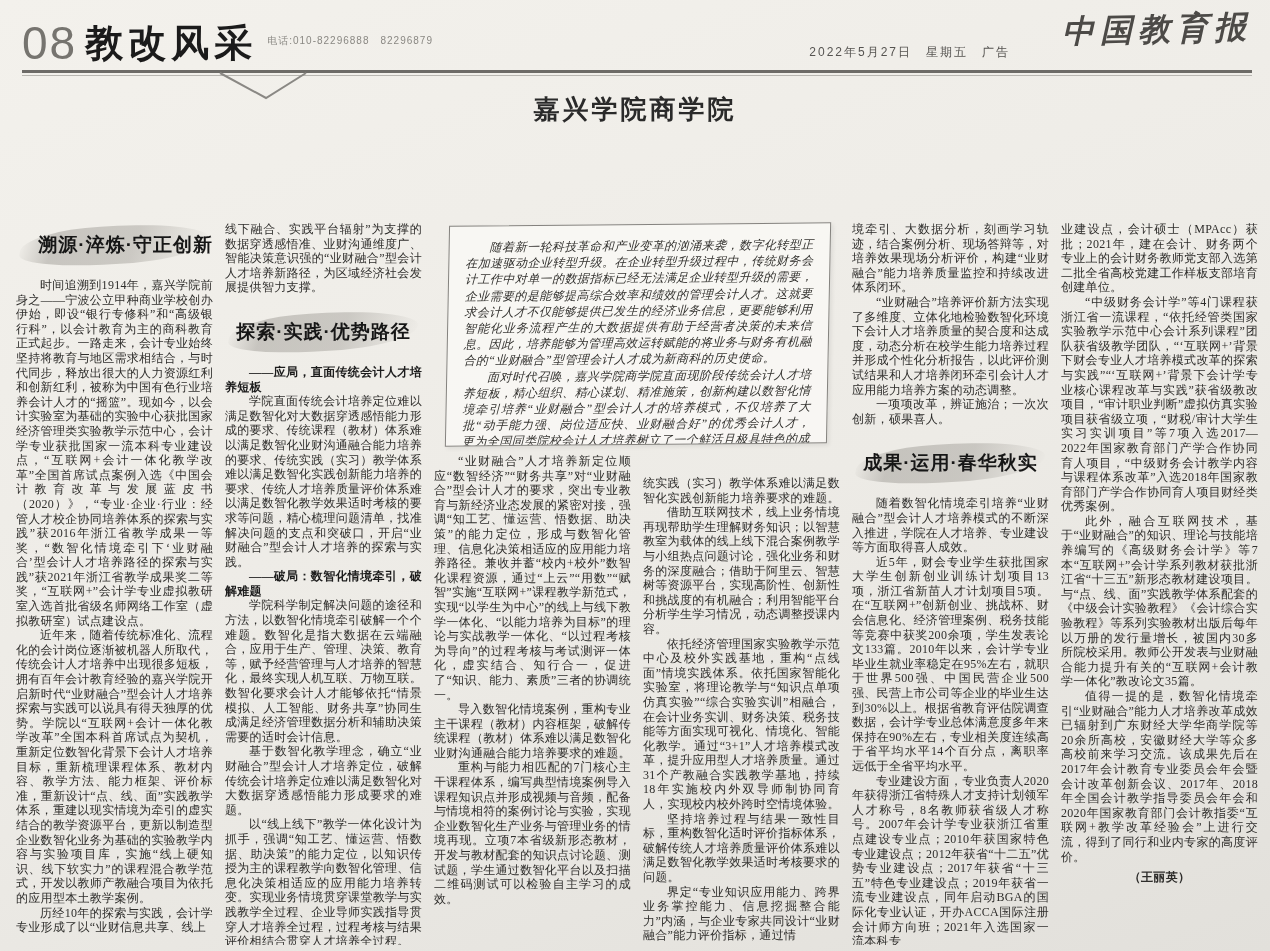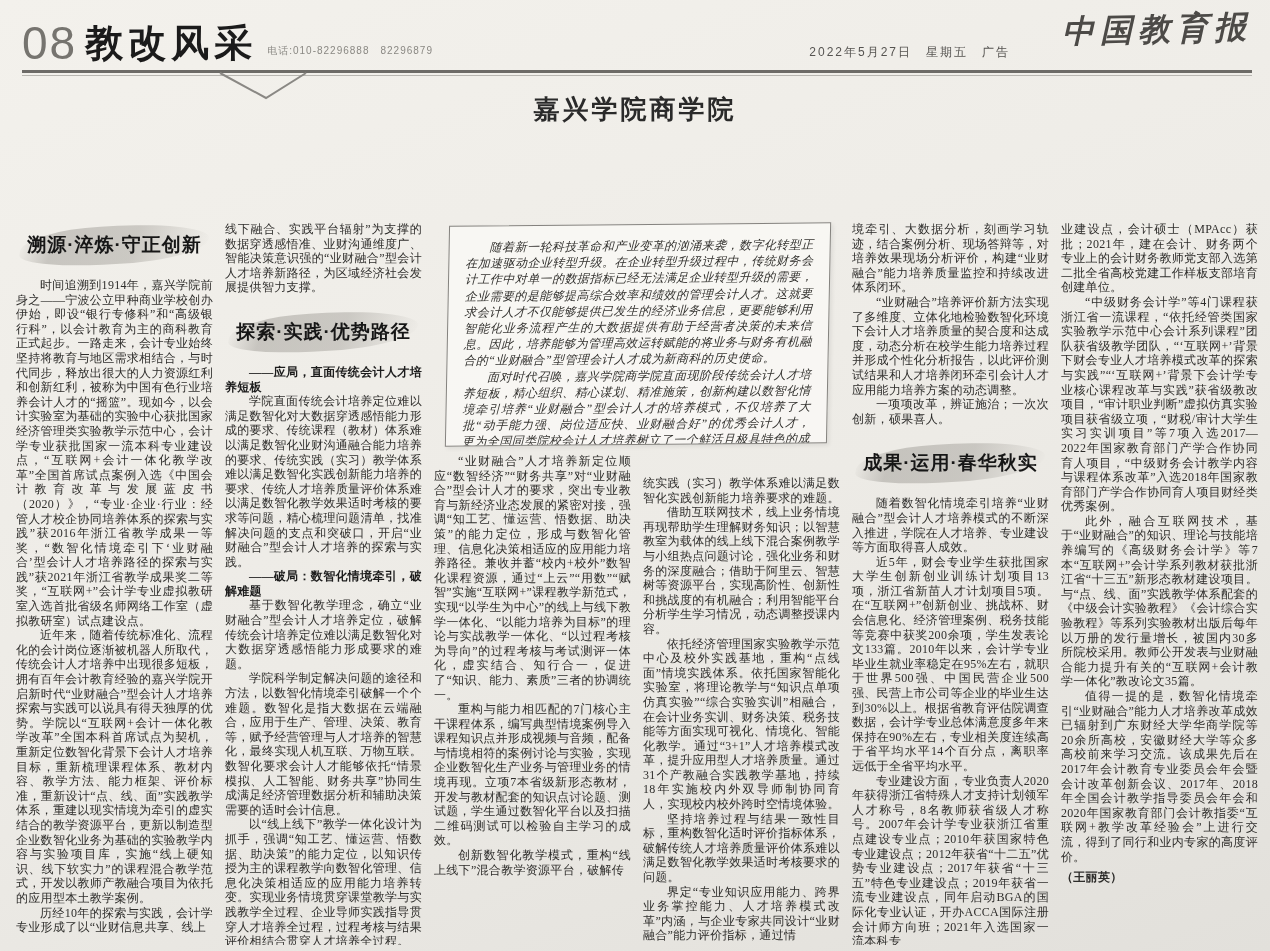--- a/index.html
+++ b/index.html
@@ -19,21 +19,21 @@
   .page-num{
     font-family:"Liberation Sans",sans-serif;
     font-size:46px;line-height:42px;color:#76746f;font-weight:400;letter-spacing:2px;
   }
   .section-name{
     font-family:"Liberation Sans",sans-serif;
     font-size:38px;line-height:42px;color:#1b1b1b;font-weight:900;letter-spacing:5px;margin-left:8px;
   }
   .mh-phone{
     font-family:"Liberation Sans",sans-serif;
-    font-size:10px;color:#8a8883;margin:0 0 6px 10px;letter-spacing:1px;
+    font-size:10px;color:#8a8883;margin:0 0 16px 10px;letter-spacing:1px;
   }
   .mh-right{position:absolute;right:18px;top:8px;text-align:right;}
   .brand{
     font-size:32px;font-weight:700;font-style:italic;color:#4c4a47;
     letter-spacing:6px;transform:rotate(-1.5deg);display:inline-block;
   }
   .dateline{
     position:absolute;right:260px;top:44px;white-space:nowrap;
     font-family:"Liberation Sans",sans-serif;
     font-size:12px;color:#555350;letter-spacing:2px;
@@ -66,35 +66,35 @@
     position:relative;text-align:center;font-size:19px;font-weight:800;
     color:#161616;letter-spacing:1px;margin:16px 0 12px;padding:8px 0;z-index:1;
     font-family:"Liberation Sans",sans-serif;
   }
   .col-heading .brush{
     position:absolute;left:2%;right:2%;top:2px;bottom:2px;z-index:-1;
     background:linear-gradient(100deg, rgba(150,147,141,0) 0%, rgba(150,147,141,.45) 18%, rgba(166,163,157,.5) 60%, rgba(150,147,141,0) 100%);
     border-radius:45% 55% 50% 50%/60% 50% 60% 40%;
     transform:rotate(-3deg) skewX(-12deg);
   }
-  .col-heading.first{margin-top:2px;}
+  .col-heading.first{margin-top:2px;text-align:right;}
   
   #quote-box{
     position:absolute;left:447px;top:224px;width:382px;height:221px;
     border:1.5px solid #84827e;background:rgba(249,248,244,.85);
     transform:skewX(-1.6deg) rotate(-0.5deg);
     box-shadow:2px 2px 4px rgba(0,0,0,.08);
     box-sizing:border-box;padding:13px 16px;
     overflow:hidden;
   }
   #quote-box p{
     margin:0;font-size:12px;line-height:16.2px;letter-spacing:0.4px;
     font-style:italic;color:#33322f;text-align:justify;text-indent:2em;
   }
-  .byline{text-align:left;font-weight:700;margin-top:6px !important;}
+  .byline{text-align:center;font-weight:700;margin-top:6px !important;}
 </style>
 </head>
 <body>
 
 <div id="page">
 
   <div id="masthead">
     <div class="mh-left">
       <span class="page-num">08</span>
       <span class="section-name">教改风采</span>
@@ -127,42 +127,42 @@
 
   <div class="col" id="col2">
     <p>线下融合、实践平台辐射”为支撑的数据穿透感悟准、业财沟通维度广、智能决策意识强的“业财融合”型会计人才培养新路径，为区域经济社会发展提供智力支撑。</p>
     <div class="col-heading">
       <span class="brush"></span>
       <span>探索·实践·优势路径</span>
     </div>
     <p class="sub">——应局，直面传统会计人才培养短板</p>
     <p class="ind">学院直面传统会计培养定位难以满足数智化对大数据穿透感悟能力形成的要求、传统课程（教材）体系难以满足数智化业财沟通融合能力培养的要求、传统实践（实习）教学体系难以满足数智化实践创新能力培养的要求、传统人才培养质量评价体系难以满足数智化教学效果适时考核的要求等问题，精心梳理问题清单，找准解决问题的支点和突破口，开启“业财融合”型会计人才培养的探索与实践。</p>
     <p class="sub">——破局：数智化情境牵引，破解难题</p>
+    <p class="ind">学院科学制定解决问题的途径和方法，以数智化情境牵引破解一个个难题。数智化是指大数据在云端融合，应用于生产、管理、决策、教育等，赋予经营管理与人才培养的智慧化，最终实现人机互联、万物互联。数智化要求会计人才能够依托“情景模拟、人工智能、财务共享”协同生成满足经济管理数据分析和辅助决策需要的适时会计信息。</p>
     <p class="ind">基于数智化教学理念，确立“业财融合”型会计人才培养定位，破解传统会计培养定位难以满足数智化对大数据穿透感悟能力形成要求的难题。</p>
-    <p class="ind">学院科学制定解决问题的途径和方法，以数智化情境牵引破解一个个难题。数智化是指大数据在云端融合，应用于生产、管理、决策、教育等，赋予经营管理与人才培养的智慧化，最终实现人机互联、万物互联。数智化要求会计人才能够依托“情景模拟、人工智能、财务共享”协同生成满足经济管理数据分析和辅助决策需要的适时会计信息。</p>
     <p class="ind">以“线上线下”教学一体化设计为抓手，强调“知工艺、懂运营、悟数据、助决策”的能力定位，以知识传授为主的课程教学向数智化管理、信息化决策相适应的应用能力培养转变。实现业务情境贯穿课堂教学与实践教学全过程、企业导师实践指导贯穿人才培养全过程，过程考核与结果评价相结合贯穿人才培养全过程。</p>
   </div>
 
   <div id="quote-box">
     <p>随着新一轮科技革命和产业变革的汹涌来袭，数字化转型正在加速驱动企业转型升级。在企业转型升级过程中，传统财务会计工作中对单一的数据指标已经无法满足企业转型升级的需要，企业需要的是能够提高综合效率和绩效的管理会计人才。这就要求会计人才不仅能够提供已发生的经济业务信息，更要能够利用智能化业务流程产生的大数据提供有助于经营者决策的未来信息。因此，培养能够为管理高效运转赋能的将业务与财务有机融合的“业财融合”型管理会计人才成为新商科的历史使命。</p>
     <p>面对时代召唤，嘉兴学院商学院直面现阶段传统会计人才培养短板，精心组织、精心谋划、精准施策，创新构建以数智化情境牵引培养“业财融合”型会计人才的培养模式，不仅培养了大批“动手能力强、岗位适应快、业财融合好”的优秀会计人才，更为全国同类院校会计人才培养树立了一个鲜活且极具特色的成功范例。</p>
   </div>
 
   <div class="col" id="col3">
     <p class="ind">“业财融合”人才培养新定位顺应“数智经济”“财务共享”对“业财融合”型会计人才的要求，突出专业教育与新经济业态发展的紧密对接，强调“知工艺、懂运营、悟数据、助决策”的能力定位，形成与数智化管理、信息化决策相适应的应用能力培养路径。兼收并蓄“校内+校外”数智化课程资源，通过“上云”“用数”“赋智”实施“互联网+”课程教学新范式，实现“以学生为中心”的线上与线下教学一体化、“以能力培养为目标”的理论与实战教学一体化、“以过程考核为导向”的过程考核与考试测评一体化，虚实结合、知行合一，促进了“知识、能力、素质”三者的协调统一。</p>
+    <p class="ind">导入数智化情境案例，重构专业主干课程（教材）内容框架，破解传统课程（教材）体系难以满足数智化业财沟通融合能力培养要求的难题。</p>
     <p class="ind">重构与能力相匹配的7门核心主干课程体系，编写典型情境案例导入课程知识点并形成视频与音频，配备与情境相符的案例讨论与实验，实现企业数智化生产业务与管理业务的情境再现。立项7本省级新形态教材，开发与教材配套的知识点讨论题、测试题，学生通过数智化平台以及扫描二维码测试可以检验自主学习的成效。</p>
-    <p class="ind">创新数智化教学模式，重构“线上线下”混合教学资源平台，破解传</p>
   </div>
 
   <div class="col" id="col4">
     <p>统实践（实习）教学体系难以满足数智化实践创新能力培养要求的难题。</p>
     <p class="ind">借助互联网技术，线上业务情境再现帮助学生理解财务知识；以智慧教室为载体的线上线下混合案例教学与小组热点问题讨论，强化业务和财务的深度融合；借助于阿里云、智慧树等资源平台，实现高阶性、创新性和挑战度的有机融合；利用智能平台分析学生学习情况，动态调整授课内容。</p>
     <p class="ind">依托经济管理国家实验教学示范中心及校外实践基地，重构“点线面”情境实践体系。依托国家智能化实验室，将理论教学与“知识点单项仿真实验”“综合实验实训”相融合，在会计业务实训、财务决策、税务技能等方面实现可视化、情境化、智能化教学。通过“3+1”人才培养模式改革，提升应用型人才培养质量。通过31个产教融合实践教学基地，持续18年实施校内外双导师制协同育人，实现校内校外跨时空情境体验。</p>
     <p class="ind">坚持培养过程与结果一致性目标，重构数智化适时评价指标体系，破解传统人才培养质量评价体系难以满足数智化教学效果适时考核要求的问题。</p>
-    <p class="ind">界定“专业知识应用能力、跨界业务掌控能力、人才培养模式改革”内涵，与企业专家共同设计“业财融合”能力评价指标，通过情</p>
+    <p class="ind">界定“专业知识应用能力、跨界业务掌控能力、信息挖掘整合能力”内涵，与企业专家共同设计“业财融合”能力评价指标，通过情</p>
   </div>
 
   <div class="col" id="col5">
     <p>境牵引、大数据分析，刻画学习轨迹，结合案例分析、现场答辩等，对培养效果现场分析评价，构建“业财融合”能力培养质量监控和持续改进体系闭环。</p>
     <p class="ind">“业财融合”培养评价新方法实现了多维度、立体化地检验数智化环境下会计人才培养质量的契合度和达成度，动态分析在校学生能力培养过程并形成个性化分析报告，以此评价测试结果和人才培养闭环牵引会计人才应用能力培养方案的动态调整。</p>
     <p class="ind">一项项改革，辨证施治；一次次创新，硕果喜人。</p>
     <div class="col-heading">
       <span class="brush"></span>
       <span>成果·运用·春华秋实</span>
     </div>

